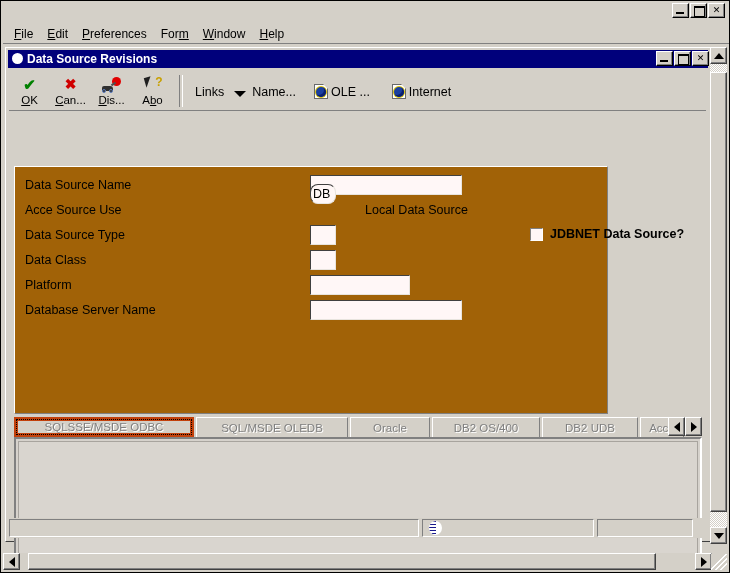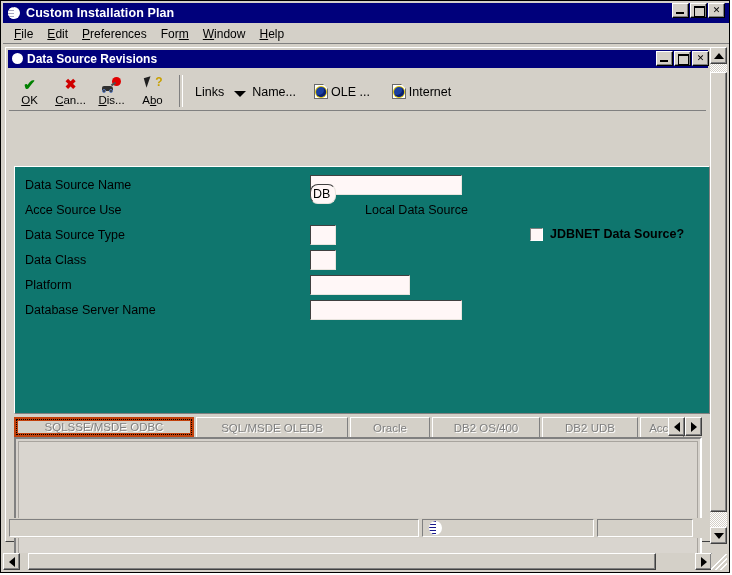--- a/index.html
+++ b/index.html
@@ -312,22 +312,22 @@
     font-size: 12px;
     font-weight: bold;
     color: #c8a000;
     line-height: 12px;
   }
 
   
   #form-panel {
     position: absolute;
     left: 8px; top: 118px;
-    width: 696px; height: 248px;
-    background: #0f766e;
+    width: 594px; height: 248px;
+    background: #a16207;
     border-top: 1px solid #ffffff;
     border-left: 1px solid #ffffff;
     border-right: 1px solid #808080;
     border-bottom: 1px solid #808080;
     box-sizing: border-box;
   }
   .f-label {
     position: absolute;
     font-size: 12.5px;
     color: #000;
@@ -563,26 +563,20 @@
       linear-gradient(135deg, transparent 60%, #ffffff 60% 68%, transparent 68%),
       linear-gradient(135deg, transparent 76%, #ffffff 76% 84%, transparent 84%),
       #d4d0c8;
   }
 </style>
 </head>
 <body>
 
 <div id="app-window">
 
-  <div id="app-titlebar">
-    <div id="app-title-icon">
-        <span class="globe"></span>
-      </div>
-    <div id="app-title-text">Custom Installation Plan</div>
-  </div>
   <div class="titlebtns" style="right:4px;">
     <div class="tbtn">
         <span class="min-bar"></span>
       </div>
     <div class="tbtn">
         <span class="max-box"></span>
       </div>
     <div class="tbtn">
         <span class="gl">✕</span>
       </div>

